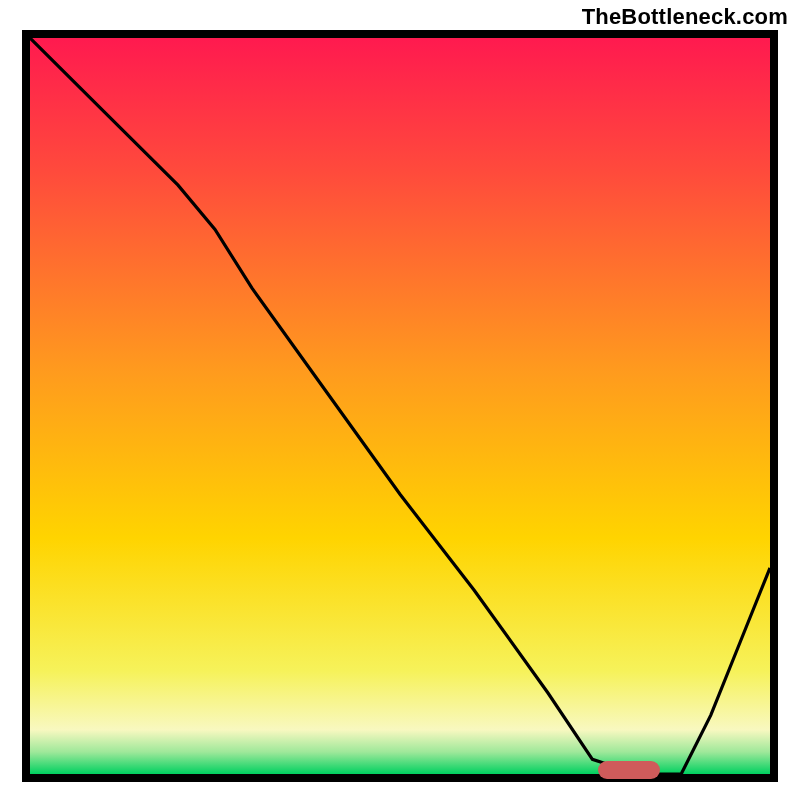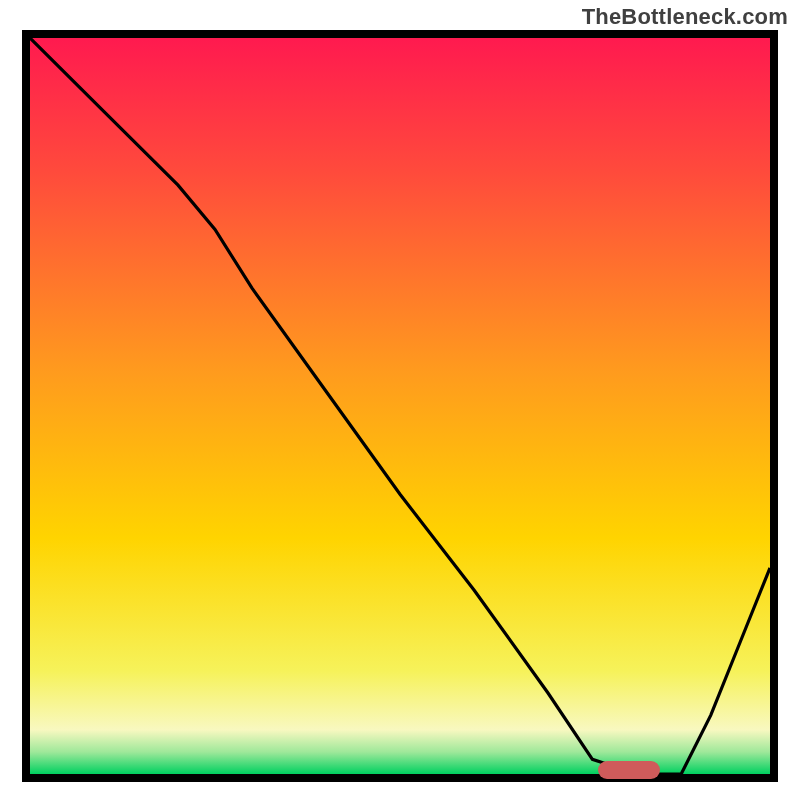--- a/index.html
+++ b/index.html
@@ -1,17 +1,17 @@
 <!DOCTYPE html>
 <html><head>
 <meta charset="utf-8">
 <style>
   html,body{margin:0;padding:0;width:800px;height:800px;background:#fff;overflow:hidden}
   .wrap{position:relative;width:800px;height:800px}
-  .watermark{position:absolute;top:4px;right:12px;font:700 22px Arial,Helvetica,sans-serif;color:#404040;letter-spacing:0.2px}
+  .watermark{position:absolute;top:4px;right:12px;font:700 22px Arial,Helvetica,sans-serif;color:#000000;letter-spacing:0.2px}
   .frame{position:absolute;left:22px;top:30px;width:756px;height:752px;border:8px solid #000;box-sizing:border-box}
   svg.plot{position:absolute;left:30px;top:38px;width:740px;height:736px}
   .marker{position:absolute;width:62px;height:18px;border-radius:9px;background:#cf5b5b}
 </style>
 </head>
 <body>
 <div class="wrap">
 
 <div class="watermark">TheBottleneck.com</div>
 

